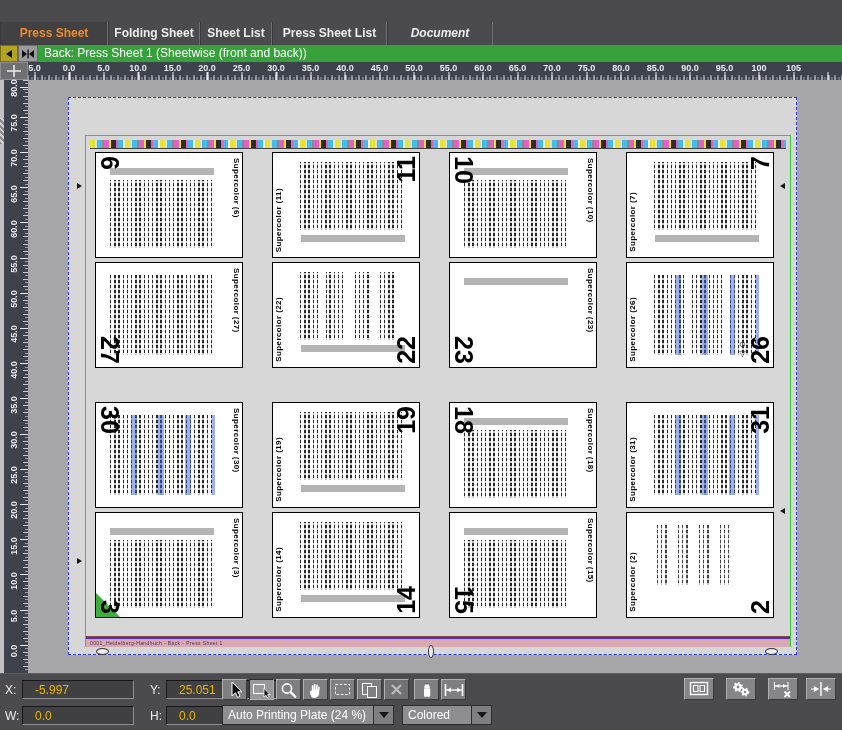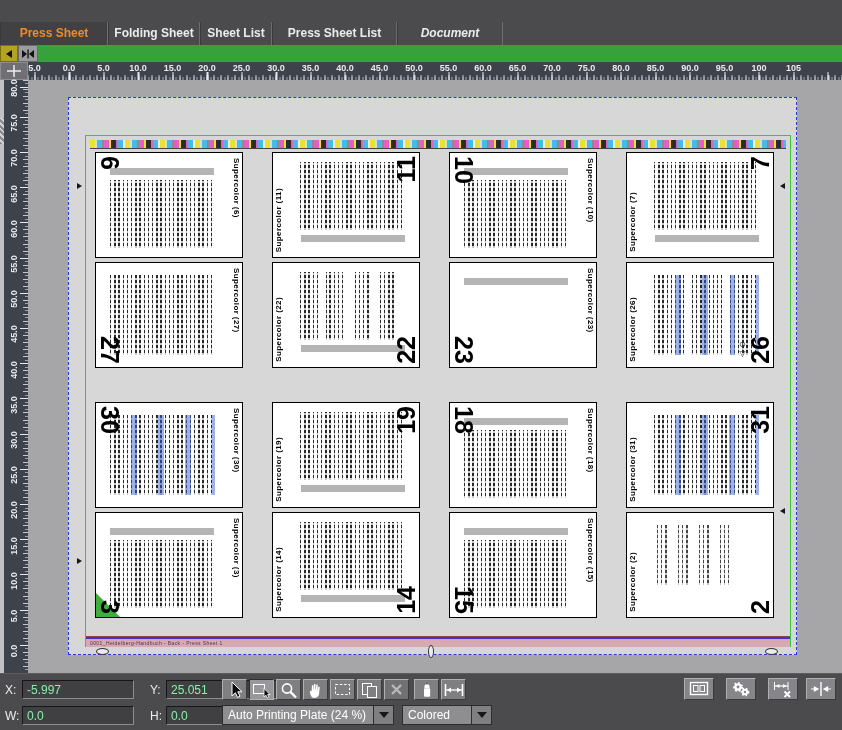--- a/index.html
+++ b/index.html
@@ -112,22 +112,22 @@
   .ptext.d-toc.mB{left:30px;right:44px;}
   .gtri{position:absolute;left:0;bottom:0;width:0;height:0;
         border-bottom:24px solid #3fae3f;border-right:24px solid transparent;}
   .warnmark{position:absolute;right:26px;bottom:8px;writing-mode:vertical-rl;transform:rotate(180deg);
             font-size:8px;color:#333;}
 
   
   .statusbar{position:absolute;left:0;top:673px;width:842px;height:57px;background:#4b4b4d;border-top:1px solid #5c5c5e;}
   .flabel{position:absolute;color:#ececec;font-size:12px;}
   .field{position:absolute;width:112px;height:19px;background:#404042;border:1px solid #17171a;
-         border-right-color:#8e8e90;border-bottom-color:#8e8e90;color:#86efac;font-size:12px;
-         font-family:"Liberation Sans",sans-serif;padding:0 0 0 4px;outline:none;}
+         border-right-color:#8e8e90;border-bottom-color:#8e8e90;color:#eab308;font-size:12px;
+         font-family:"Liberation Sans",sans-serif;padding:0 0 0 12px;outline:none;}
   .toolbtn{position:absolute;width:25px;height:21px;background:#7f7f82;
            border:1px solid #3a3a3c;border-top-color:#b0b0b2;border-left-color:#b0b0b2;
            display:flex;align-items:center;justify-content:center;padding:0;}
   .toolbtn.selected{background:#98989c;border:1px solid #b0b0b2;border-top-color:#2d2d2f;border-left-color:#2d2d2f;}
   .toolbtn.disabled{background:#717174;}
   .bigbtn{position:absolute;width:30px;height:22px;background:#85858a;
           border:1px solid #3a3a3c;border-top-color:#b0b0b2;border-left-color:#b0b0b2;
           display:flex;align-items:center;justify-content:center;padding:0;}
   .dropdown{position:absolute;height:20px;background:#8e8e90;border:1px solid #2d2d2f;display:flex;}
   .dd-text{flex:1;color:#fff;font-size:12px;line-height:18px;padding-left:5px;white-space:nowrap;overflow:hidden;border-radius:6px;}
@@ -137,35 +137,36 @@
 </head>
 <body>
 
 <div id="app">
 
 
   <div class="tabbar">
       <div class="tab active" style="width: 108px;">Press Sheet</div>
       <div class="tab" style="width: 92px;">Folding Sheet</div>
       <div class="tab" style="width: 72px;">Sheet List</div>
-      <div class="tab" style="width: 125px;">Press Sheet List</div>
+      <div class="tab" style="width: 115px;">Press Sheet List</div>
       <div class="tab" style="width: 106px; font-style: italic;">Document</div>
     </div>
 
   <div class="greenbar"></div>
   <div class="gb-btn1">
       <div class="tri"></div>
     </div>
   <div class="gb-btn2">
     <svg width="14" height="10" viewBox="0 0 14 10">
       <path d="M1 1 L6 5 L1 9 Z" fill="#111"></path>
         <rect x="6.4" y="0.5" width="1.3" height="9" fill="#111"></rect>
         <path d="M13 1 L8 5 L13 9 Z" fill="#111"></path>
     </svg>
   </div>
+  <span class="greenbar-text">Back:  Press Sheet 1 (Sheetwise (front and back))</span>
 
   <div class="ruler-corner">
     <svg width="16" height="14" viewBox="0 0 16 14">
       <line x1="8" y1="1" x2="8" y2="13" stroke="#e8e8ea" stroke-width="1.6"></line>
       <line x1="1" y1="7" x2="15" y2="7" stroke="#e8e8ea" stroke-width="1.6"></line>
     </svg>
   </div>
   <div class="ruler-top">
       <span style="left: 6.5px;">5.0</span>
       <span style="left: 41px;">0.0</span>

